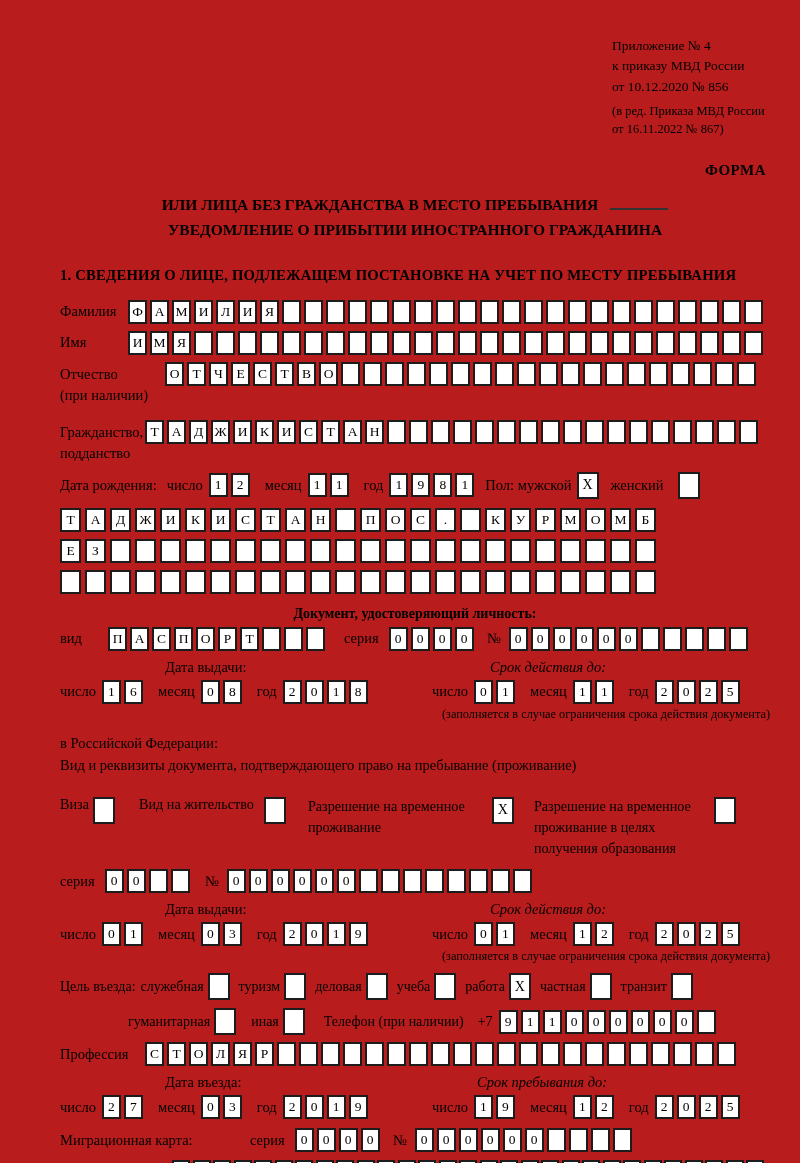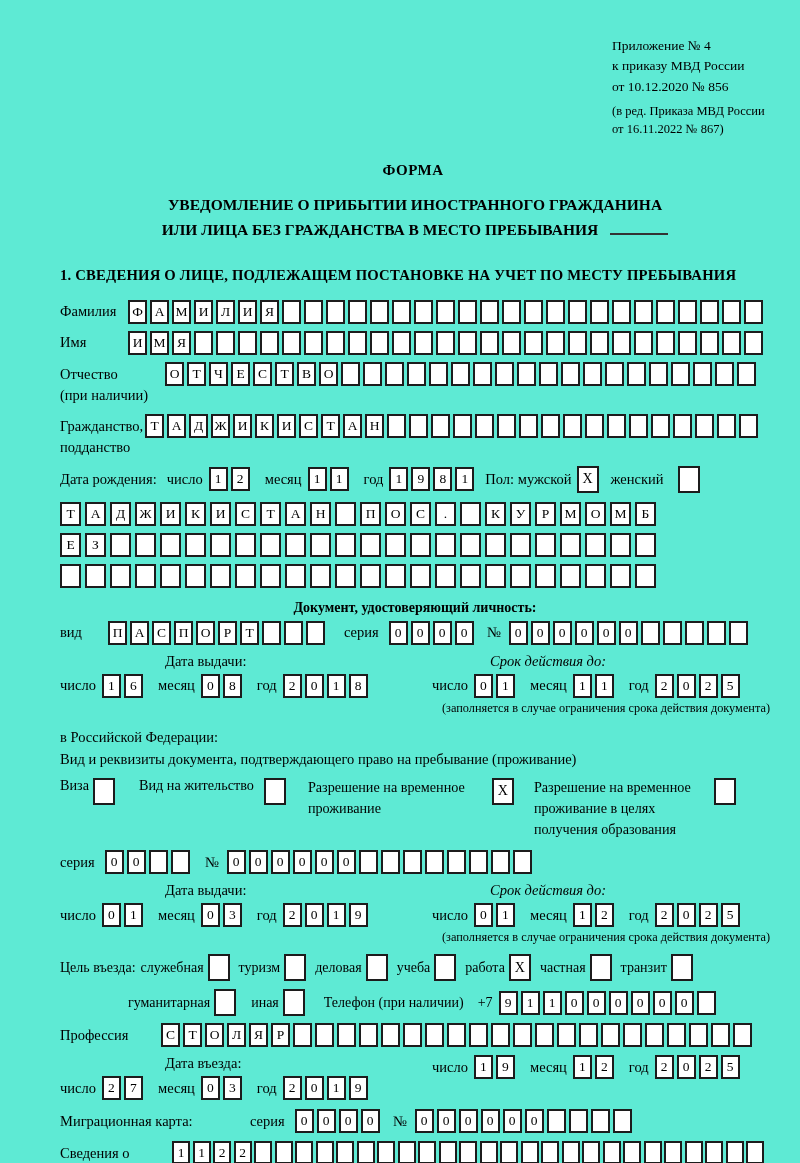--- a/index.html
+++ b/index.html
@@ -1,25 +1,25 @@
 <!DOCTYPE html>
 <html><head>
 <meta charset="utf-8">
 <style>
   html,body{margin:0;padding:0;background:#fff;}
   .page{
     width:800px;height:1163px;box-sizing:border-box;
     padding:36px 30px 0 60px;
     font-family:"Liberation Serif","DejaVu Serif",serif;
-    color:#000;position:relative;overflow:hidden;background:#5eead4;
+    color:#000;position:relative;overflow:hidden;background:#b91c1c;
   }
   
   .annex{margin-left:552px;font-size:13.5px;line-height:1.5;white-space:nowrap;}
   .annex-note{font-size:12.5px;margin-top:5px;line-height:1.45;}
-  .forma{text-align:center;padding-right:4px;font-weight:bold;font-size:15px;margin-top:24px;letter-spacing:.5px;}
+  .forma{text-align:right;padding-right:4px;font-weight:bold;font-size:15px;margin-top:24px;letter-spacing:.5px;}
   .title{text-align:center;font-weight:bold;font-size:15.5px;line-height:1.6;margin-top:14px;}
   .uline{display:inline-block;width:58px;height:12px;border-bottom:2px solid #333;margin-left:12px;}
   .section-title{font-weight:bold;font-size:14.7px;margin-top:24px;letter-spacing:.2px;white-space:nowrap;}
 
   
   .frow{display:flex;align-items:center;margin-top:7px;white-space:nowrap;}
   .frow.top{align-items:flex-start;}
   .flabel{flex:none;font-size:14.5px;}
   .lh{line-height:25px;}
   .cells{display:flex;flex:none;}
@@ -41,21 +41,21 @@
   .dcol-l{width:372px;flex:none;}
   .dcol-r{flex:1;}
   .dlabel{font-size:14.5px;margin-bottom:4px;}
   .dcol-l .dlabel{padding-left:105px;}
   .dcol-r .dlabel{padding-left:58px;font-style:italic;}
   .note{font-size:12.3px;text-align:right;margin-top:3px;}
 
   .doc-header{text-align:center;font-weight:bold;font-size:14px;margin-top:12px;}
   .intro{font-size:14.5px;margin-top:10px;line-height:1.55;}
 
-  .visa-row{display:flex;align-items:flex-start;margin-top:6px;white-space:nowrap;font-size:14.2px;}
+  .visa-row{display:flex;align-items:flex-start;margin-top:19px;white-space:nowrap;font-size:14.2px;}
   .visa-row .cbx{margin-top:1px;}
   .ctr{text-align:left;line-height:1.5;}
 
   .purpose{font-size:14px;text-align:right;}
   .purpose .cbx{margin-left:4px;margin-right:9px;}
 </style>
 </head>
 <body>
 
 <div class="page">
@@ -66,22 +66,22 @@
     <div>от 10.12.2020 № 856</div>
     <div class="annex-note">
       <div>(в ред. Приказа МВД России</div>
       <div>от 16.11.2022 № 867)</div>
     </div>
   </div>
 
   <div class="forma">ФОРМА</div>
 
   <div class="title">
+    <div><span>ИЛИ ЛИЦА БЕЗ ГРАЖДАНСТВА В МЕСТО ПРЕБЫВАНИЯ</span><span class="uline"></span></div>
     <div>УВЕДОМЛЕНИЕ О ПРИБЫТИИ ИНОСТРАННОГО ГРАЖДАНИНА</div>
-    <div><span>ИЛИ ЛИЦА БЕЗ ГРАЖДАНСТВА В МЕСТО ПРЕБЫВАНИЯ</span><span class="uline"></span></div>
   </div>
 
   <div class="section-title">1. СВЕДЕНИЯ О ЛИЦЕ, ПОДЛЕЖАЩЕМ ПОСТАНОВКЕ НА УЧЕТ ПО МЕСТУ ПРЕБЫВАНИЯ</div>
 
   <div class="frow" style="margin-top:16px;">
     <span class="flabel" style="width:68px;">Фамилия</span>
     <span class="cells">
         <span class="cell">Ф</span>
         <span class="cell">А</span>
         <span class="cell">М</span>
@@ -178,21 +178,21 @@
         <span class="cell"></span>
         <span class="cell"></span>
         <span class="cell"></span>
         <span class="cell"></span>
         <span class="cell"></span>
         <span class="cell"></span>
         <span class="cell"></span>
       </span>
   </div>
 
-  <div class="frow top" style="margin-top:10px;">
+  <div class="frow top" style="margin-top:16px;">
     <span class="flabel" style="width:85px;">
       <span class="lh" style="display:block;">Гражданство,</span>
       <span style="display:block;">подданство</span>
     </span>
     <span class="cells">
         <span class="cell">Т</span>
         <span class="cell">А</span>
         <span class="cell">Д</span>
         <span class="cell">Ж</span>
         <span class="cell">И</span>
@@ -579,21 +579,21 @@
         <span class="cell">0</span>
         <span class="cell">0</span>
         <span class="cell">0</span>
         <span class="cell">0</span>
         <span class="cell">0</span>
         <span class="cell">0</span>
         <span class="cell"></span>
       </span>
   </div>
 
-  <div class="frow" style="gap:16px;">
+  <div class="frow" style="">
     <span class="flabel" style="width:85px;">Профессия</span>
     <span class="cells">
         <span class="cell">С</span>
         <span class="cell">Т</span>
         <span class="cell">О</span>
         <span class="cell">Л</span>
         <span class="cell">Я</span>
         <span class="cell">Р</span>
         <span class="cell"></span>
         <span class="cell"></span>
@@ -636,20 +636,21 @@
         <span class="w">год</span>
         <span class="cells">
             <span class="cell">2</span>
             <span class="cell">0</span>
             <span class="cell">1</span>
             <span class="cell">9</span>
           </span>
       </div>
     </div>
     <div class="dcol-r">
+      <div class="dlabel" style="padding-left:45px;">Срок пребывания до:</div>
       <div class="dg">
         <span class="w">число</span>
         <span class="cells">
             <span class="cell">1</span>
             <span class="cell">9</span>
           </span>
         <span class="w">месяц</span>
         <span class="cells">
             <span class="cell">1</span>
             <span class="cell">2</span>

